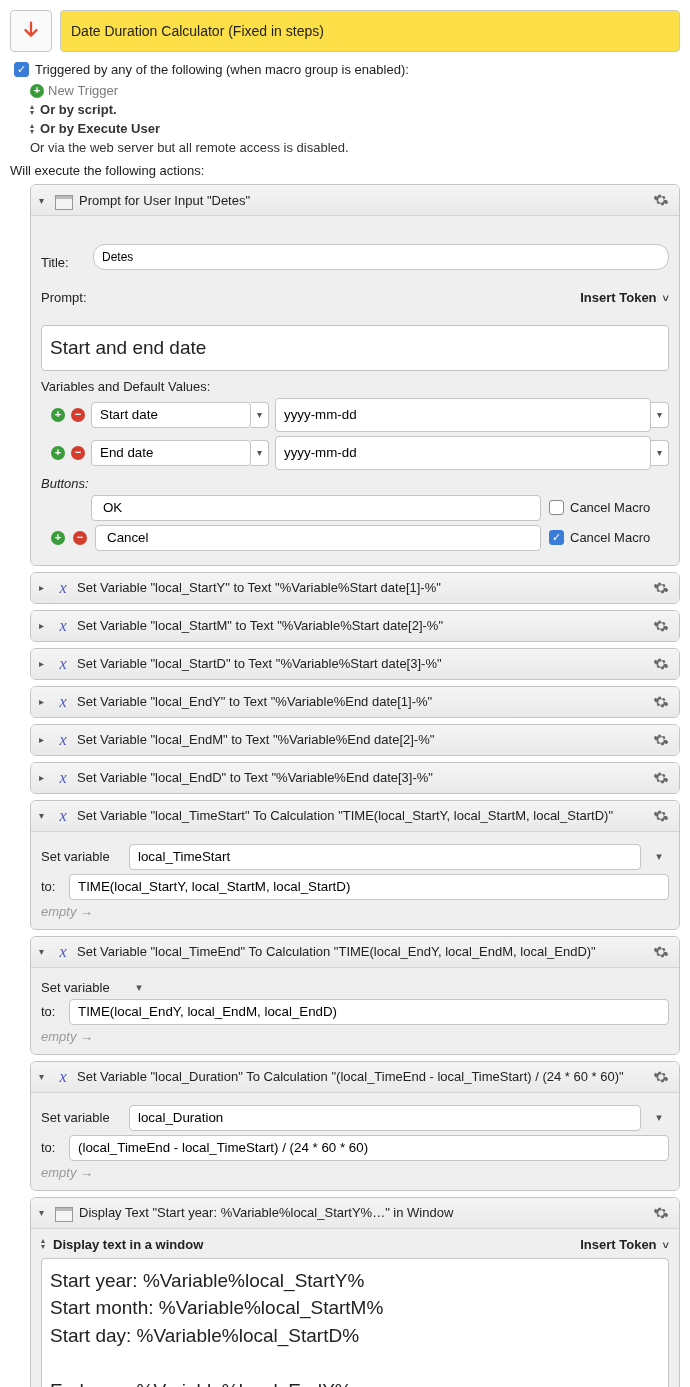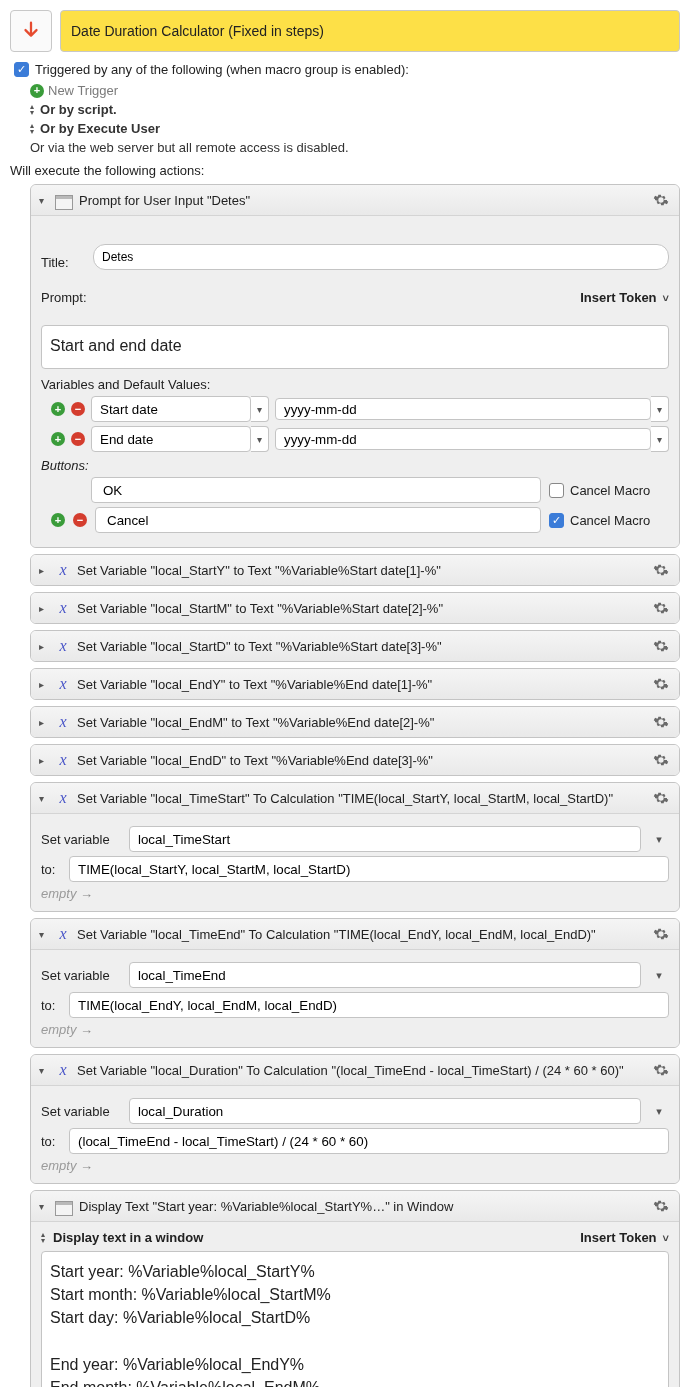--- a/index.html
+++ b/index.html
@@ -103,21 +103,21 @@
   .form-label { min-width: 52px; }
   input.text, .field {
     flex: 1;
     background: #fff; border: 1px solid #c4c4c4;
     border-radius: 12px; padding: 4px 8px; font-size: 12px;
     height: 26px;
     font-family: inherit;
   }
   .textarea {
     width: 100%; background:#fff; border:1px solid #c4c4c4;
-    border-radius:4px; padding:8px; font-size:16px;
+    border-radius:4px; padding:8px; font-size:19px;
     white-space: pre-wrap; line-height: 1.45;
   }
   .right-link {
     margin-left: auto; font-weight:600; display:flex; align-items:center; gap:4px;
   }
   .chev-down::after { content: "˅"; font-size:11px; color:#444; margin-left:2px; }
   .var-row {
     display:flex; align-items:center; gap:6px; margin:4px 0;
     padding-left: 10px;
   }
@@ -126,21 +126,21 @@
     border-radius:4px; padding:4px 8px; height:26px;
   }
   .dd-arrow {
     width:18px; height:26px; background:#fff; border:1px solid #c4c4c4;
     border-left:none;
     display:inline-flex; align-items:center; justify-content:center;
     font-size:10px; color:#555; margin-left:-6px; border-radius:0 4px 4px 0;
   }
   .var-default {
     flex:1; background:#fff; border:1px solid #c4c4c4;
-    border-radius:4px; padding:4px 8px; height:22px;
+    border-radius:4px; padding:4px 8px; height:34px;
   }
   .btn-row { display:flex; align-items:center; gap:8px; margin:4px 0; padding-left:10px; }
   .btn-field { flex:1; background:#fff; border:1px solid #c4c4c4; border-radius:4px; padding:4px 11px; height:26px; }
   .cb-label { display:flex; align-items:center; gap:6px; width:120px; white-space:nowrap; }
   .x-icon {
     font-style: italic; font-family: "Times New Roman", serif;
     color:#4a56c8; font-size:16px; font-weight:500;
     display:inline-block; width:16px; text-align:center;
   }
   .inline-icon-box {
@@ -382,21 +382,20 @@
             <span class="action-title">Set Variable "local_TimeEnd" To Calculation "TIME(local_EndY, local_EndM, local_EndD)"</span>
             <span class="gear">
               <svg viewBox="0 0 24 24">
                 <path fill="#6a6a6a" d="M12 8a4 4 0 1 0 0 8 4 4 0 0 0 0-8zm9 4a7 7 0 0 1-.1 1.2l2 1.6-2 3.4-2.4-1a7 7 0 0 1-2 .1l-.4 2.6h-4l-.4-2.6a7 7 0 0 1-2-.1l-2.4 1-2-3.4 2-1.6A7 7 0 0 1 3 12a7 7 0 0 1 .1-1.2l-2-1.6 2-3.4 2.4 1a7 7 0 0 1 2-.1L7.9 4h4l.4 2.6a7 7 0 0 1 2 .1l2.4-1 2 3.4-2 1.6c.1.4.1.8.1 1.3z"></path>
               </svg>
             </span>
           </div>
           <div class="action-body">
             <div class="sv-row">
               <span class="sv-label">Set variable</span>
-              <input class="sv-field" value="local_TimeEnd" style="">
               <span class="sv-dd">▾</span>
             </div>
             <div class="sv-row">
               <span class="sv-label" style="min-width:20px;">to:</span>
               <input class="sv-field" value="TIME(local_EndY, local_EndM, local_EndD)" style="">
             </div>
             <div class="empty-note">empty <span class="arrow">→</span></div>
           </div>
         </div>
         <div class="action">

